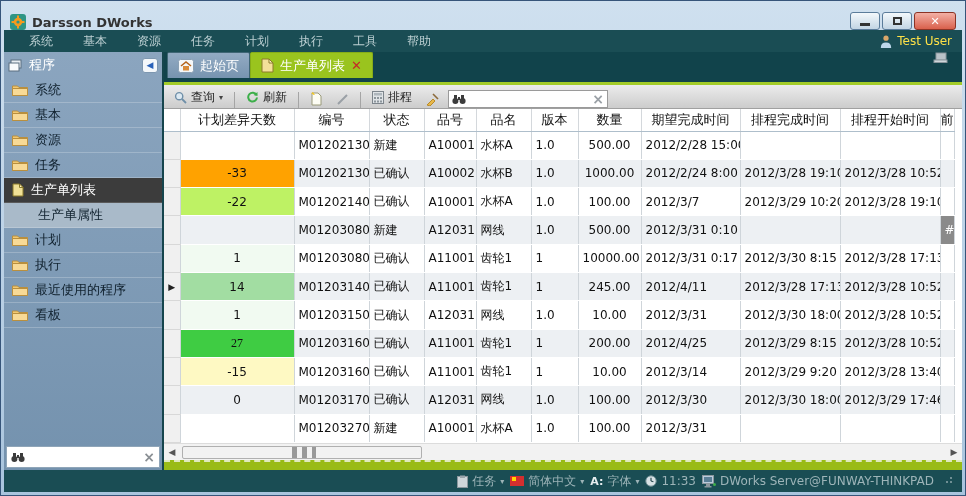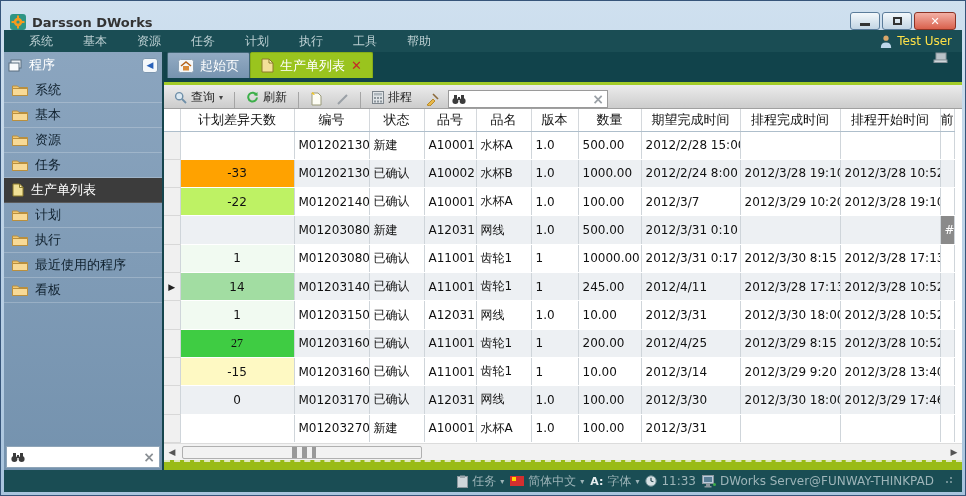--- a/index.html
+++ b/index.html
@@ -59,21 +59,21 @@
   .tool-search .clear{ color:#9aa0a6; font-weight:bold; font-size:14px; cursor:pointer;}
   
   .gridwrap{ flex:1; min-height:0; overflow:hidden; background:#fff; display:flex; flex-direction:row;}
   table.grid{ border-collapse:collapse; table-layout:fixed; width:790px; font-size:12px; color:#111;}
   table.grid th{ height:22px; font-weight:normal; background:#fff; border-right:1px solid #d4d8dc; border-bottom:1px solid #aebecb;
                  text-align:center; white-space:nowrap; overflow:hidden; font-size:13px;}
   table.grid td{ height:23px; border-right:1px solid #cfd5da; border-bottom:1px solid #fff; white-space:nowrap; overflow:hidden; padding:0 4px;}
   table.grid tr.alt td{ background:#edf0f3; }
   td.ind{ background:#f0f0f0 !important; border-bottom:1px solid #d8d8d8 !important; padding:0; text-align:center; font-size:9px; color:#222;}
   td.diff{ text-align:center; }
-  td.qty{ text-align:left; }
+  td.qty{ text-align:center; }
   td.extra{ background:#8a8a8a !important; color:#fff; padding:0 1px;}
   .grid-fill{ flex:1; background:#fff;}
   
   .hscroll{ height:17px; flex:none; background:#f2f2f2; border-top:1px solid #dcdcdc; display:flex; align-items:center;}
   .harrow{ width:16px; text-align:center; color:#555; font-size:9px; cursor:pointer;}
   .htrack{ flex:1; height:15px; position:relative;}
   .hthumb{ position:absolute; left:2px; top:1px; width:240px; height:13px; background:linear-gradient(180deg,#fdfdfd,#d9d9d9);
            border:1px solid #b0b0b0; border-radius:2px; cursor:grab;
            background-image:linear-gradient(90deg,transparent 46%,#999 46%,#999 48%,transparent 48%,transparent 50%,#999 50%,#999 52%,transparent 52%,transparent 54%,#999 54%,#999 56%,transparent 56%);}
   .limebar{ height:10px; flex:none; background:#99bb17; border-top:2px dashed #dfe9bf;}
@@ -191,20 +191,23 @@
             <span class="lbl">任务</span>
           </div>
           <div class="sb-item selected">
             <span>
               <svg width="12" height="14" viewBox="0 0 12 14">
                 <path d="M1 1 h6.5 l3.5 3.5 v8.5 h-10 z" fill="#f0e096" stroke="#8b7b2a"></path>
                 <path d="M7.5 1 l3.5 3.5 h-3.5 z" fill="#fff6c8" stroke="#8b7b2a"></path>
               </svg>
             </span>
             <span class="lbl">生产单列表</span>
+          </div>
+          <div class="sb-item child">
+            <span class="lbl" style="margin-left: 0px;">生产单属性</span>
           </div>
           <div class="sb-item">
             <span>
               <svg width="16" height="12" viewBox="0 0 16 12">
                 <path d="M0.5 2 h5 l1.5 1.5 h8.5 v8 h-15 z" fill="#f2c972" stroke="#b98f3e"></path>
                 <path d="M0.5 4.5 h15 v7 h-15 z" fill="#f8da96" stroke="#b98f3e"></path>
               </svg>
             </span>
             <span class="lbl">计划</span>
           </div>

